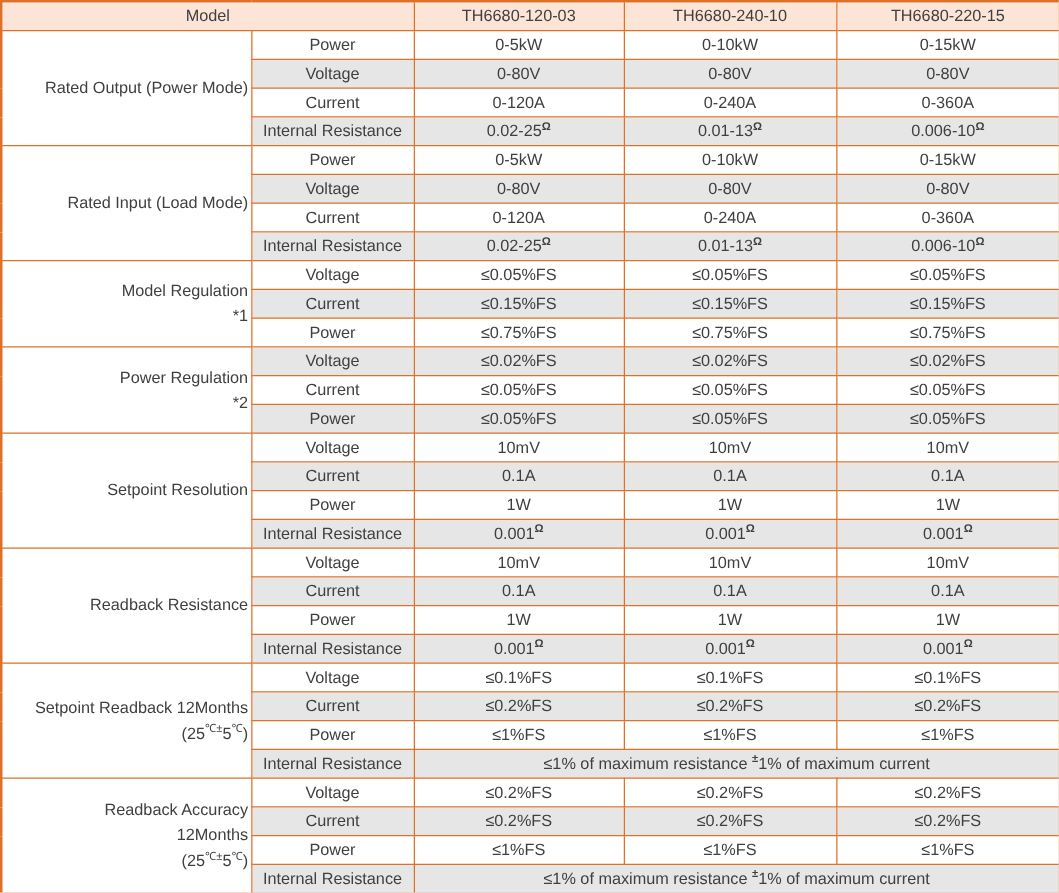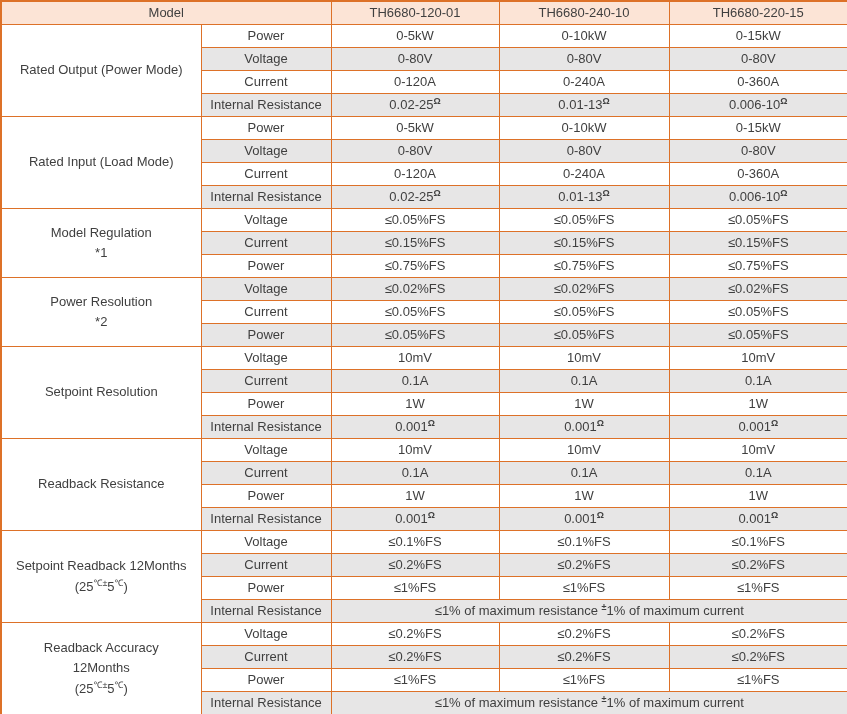--- a/index.html
+++ b/index.html
@@ -22,41 +22,41 @@
   table.spec th, table.spec td{
     border:1px solid var(--border-orange);
     text-align:center;vertical-align:middle;
     padding:0 2px;height:22px;line-height:1.12;
     font-weight:normal;overflow:hidden;white-space:nowrap;
   }
   thead th{background:var(--header-bg);}
   td.gray{background:var(--alt-row-bg);}
   td.group-cell{background:#fff;white-space:normal;}
   td.group-top{vertical-align:top;padding-top:2px;}
-  td.group-cell div{line-height:1.55;}
+  td.group-cell div{line-height:1.55;text-align:right;}
   sup.sup-bold{font-weight:bold;font-size:9px;line-height:0;}
   sup.sup-small{font-size:9px;line-height:0;}
   td.suprow{padding-top:4px;margin-left:32px;}
 </style>
 </head>
 <body>
 
 <div class="spec-wrap">
   <table class="spec">
     <colgroup>
       <col style="width:200px">
       <col style="width:130px">
       <col style="width:168px">
       <col style="width:170px">
       <col style="width:179px">
     </colgroup>
     <thead>
       <tr>
         <th colspan="2">Model</th>
-        <th>TH6680-120-01</th>
+        <th>TH6680-120-03</th>
         <th>TH6680-240-10</th>
         <th>TH6680-220-15</th>
       </tr>
     </thead>
     <tbody id="spec-body">
         <tr>
           <td rowspan="4" class="group-cell">
             <div>Rated Output (Power Mode)</div>
           </td>
           <td class="">Power</td>
@@ -126,21 +126,21 @@
           <td class="gray">≤0.15%FS</td>
         </tr>
         <tr>
           <td class="">Power</td>
           <td class="">≤0.75%FS</td>
           <td class="">≤0.75%FS</td>
           <td class="">≤0.75%FS</td>
         </tr>
         <tr>
           <td rowspan="3" class="group-cell group-top">
-            <div>Power Resolution</div>
+            <div>Power Regulation</div>
             <div>*2</div>
           </td>
           <td class="gray">Voltage</td>
           <td class="gray">≤0.02%FS</td>
           <td class="gray">≤0.02%FS</td>
           <td class="gray">≤0.02%FS</td>
         </tr>
         <tr>
           <td class="">Current</td>
           <td class="">≤0.05%FS</td>

